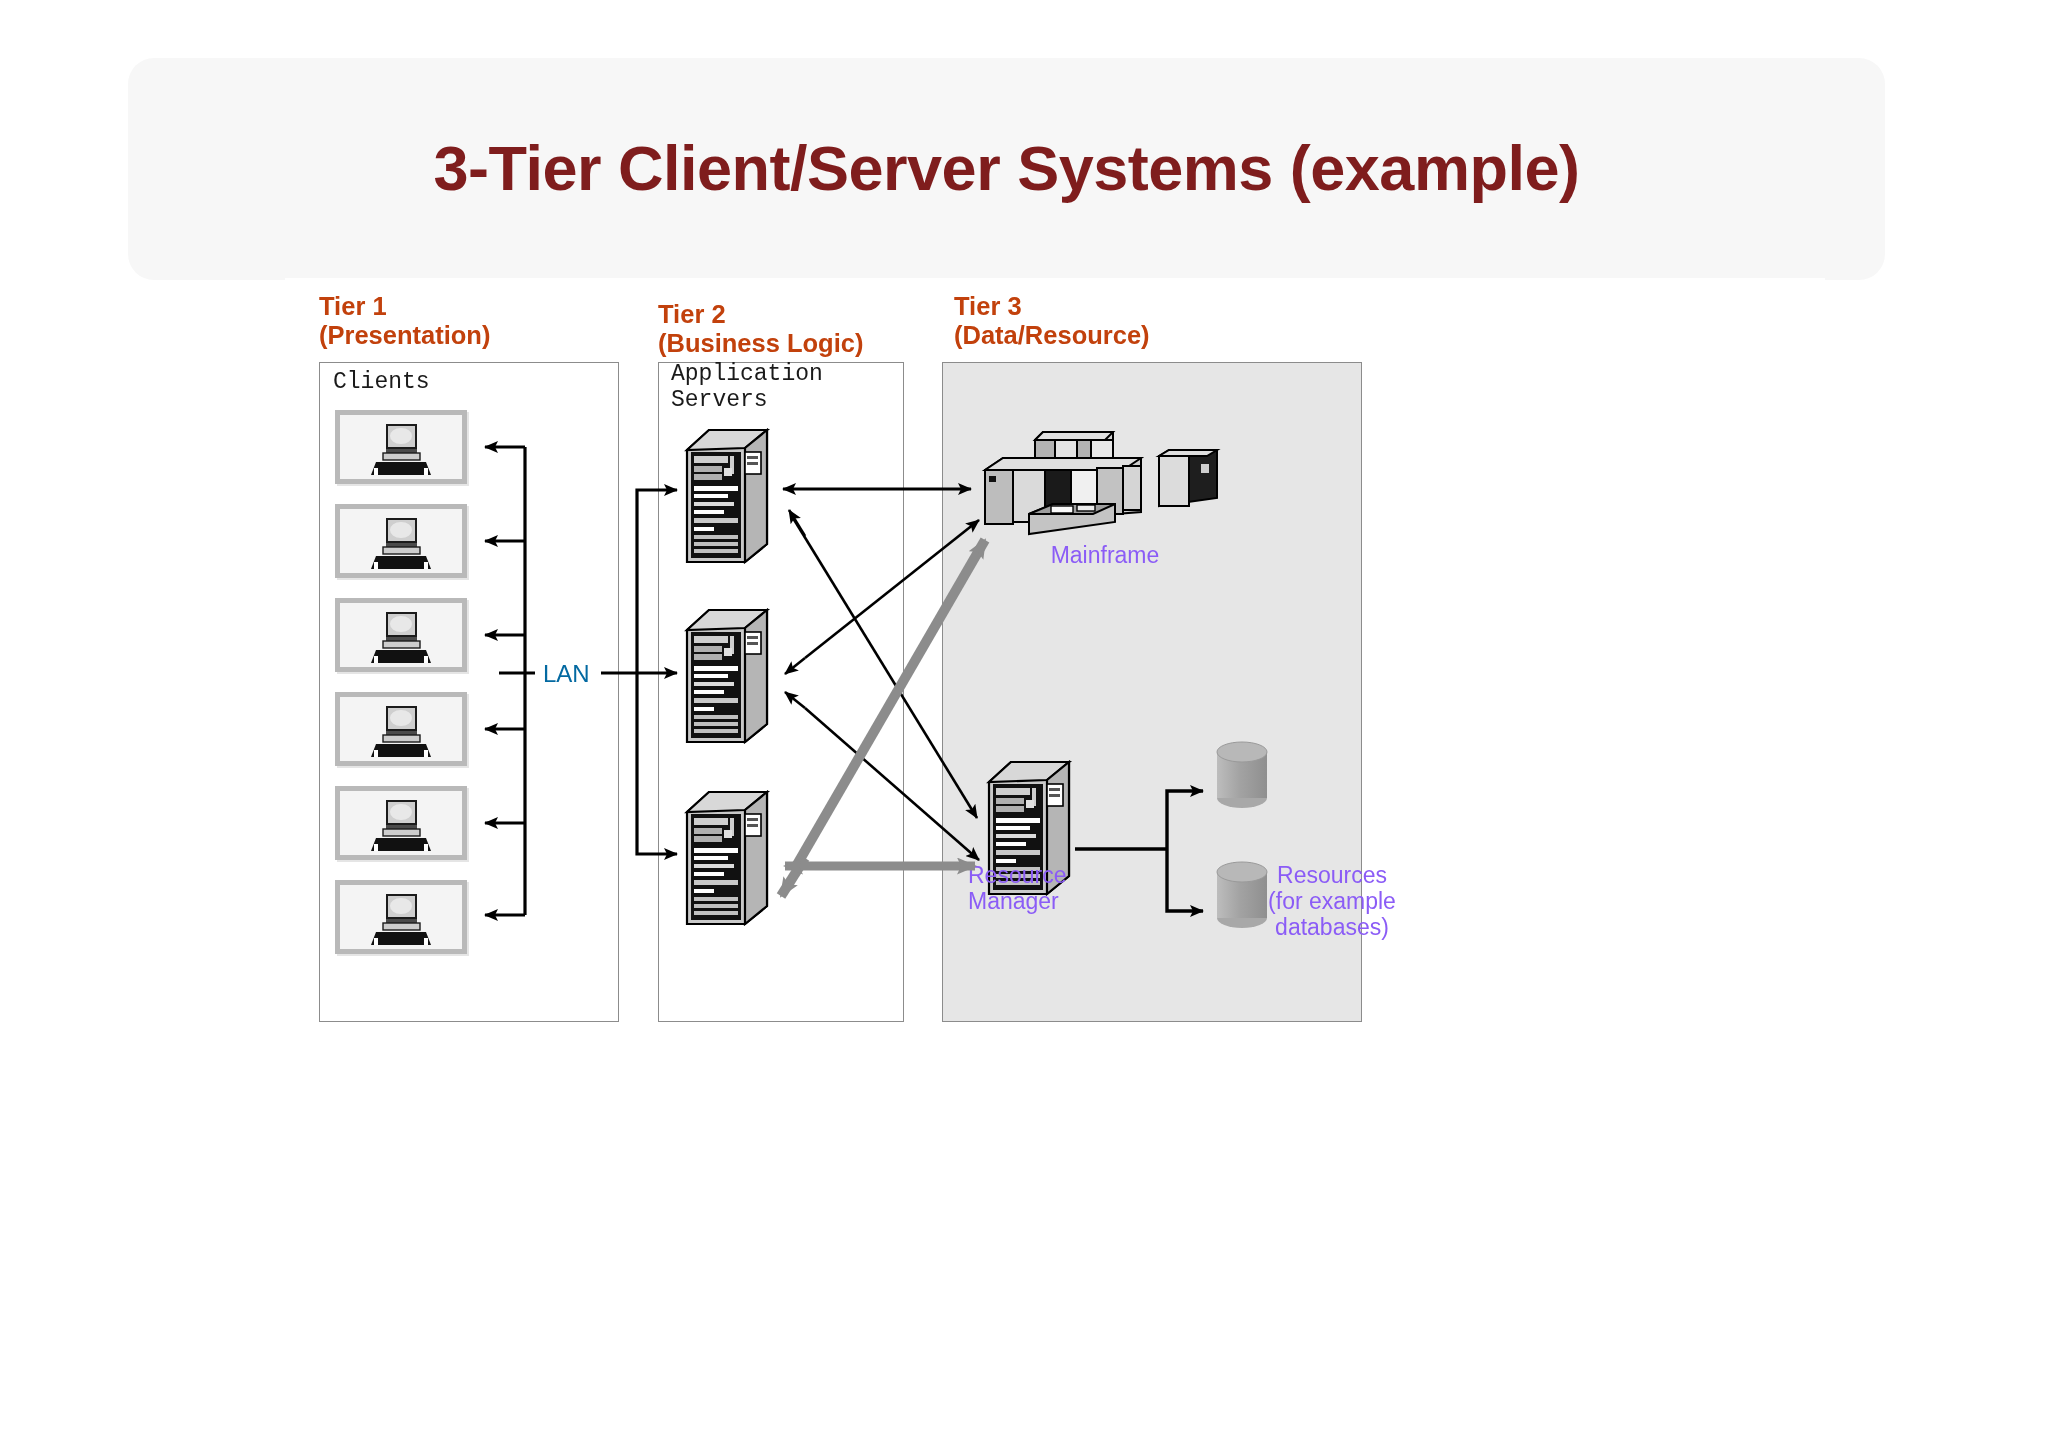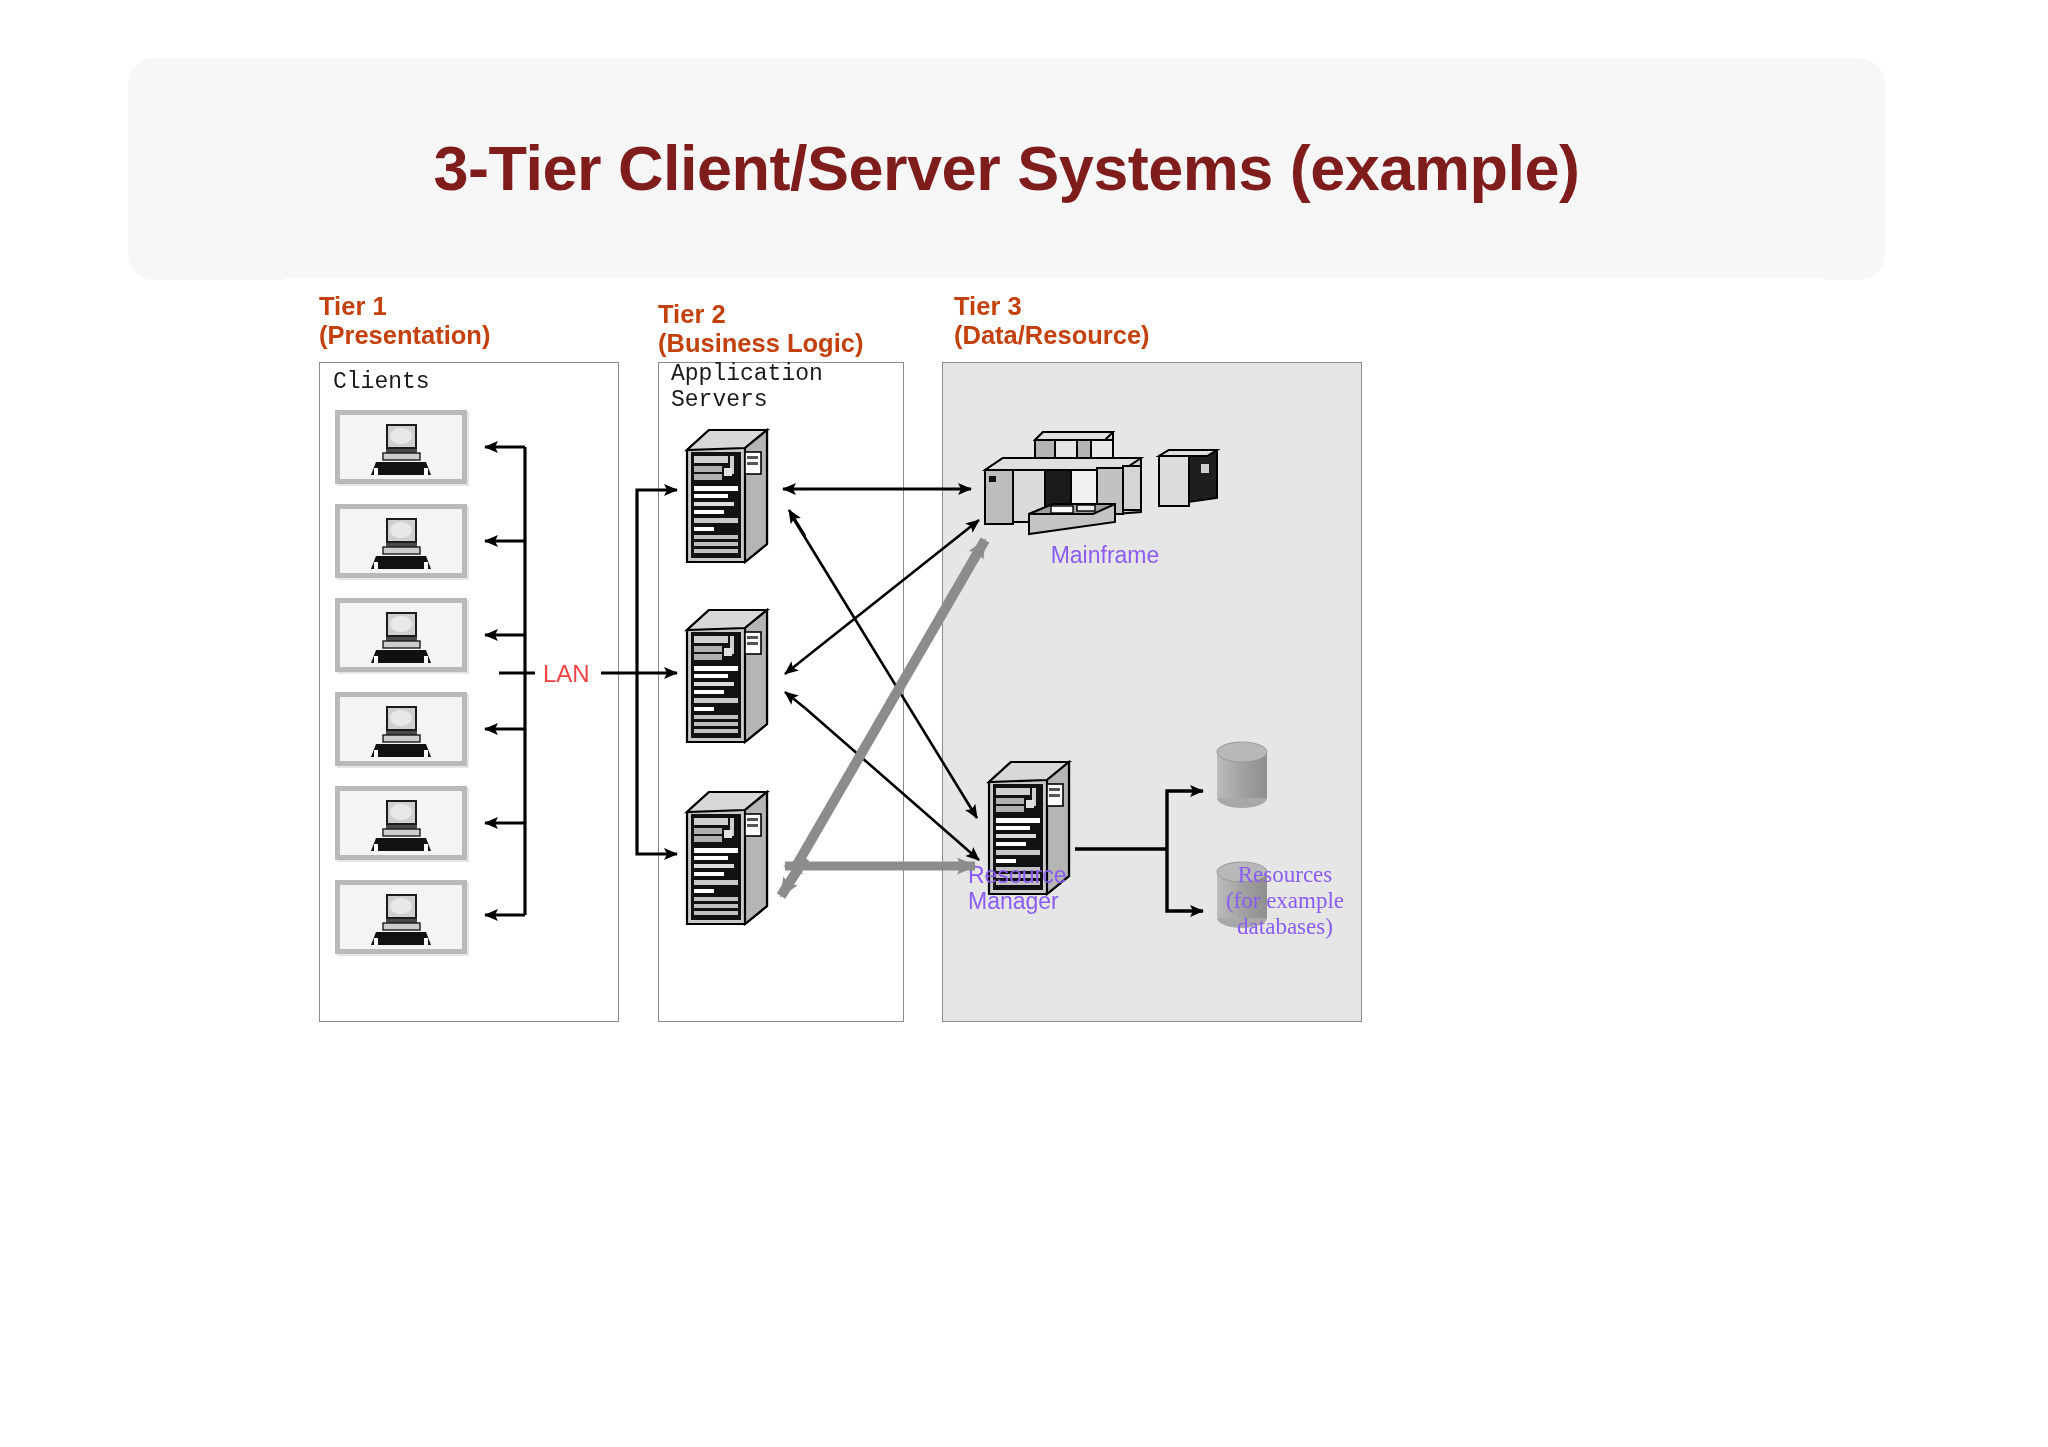--- a/index.html
+++ b/index.html
@@ -118,29 +118,29 @@
   .t3-label {
     position: absolute;
     font-size: 23px;
     color: #8b5cf6;
     line-height: 1.14;
     text-align: center;
     white-space: pre-line;
   }
   #mainframe-label { left: 700px; top: 264px; width: 240px; }
   #rm-label        { left: 683px; top: 584px; width: 180px; text-align: left; }
-  #resources-label { left: 905px; top: 584px; width: 190px; font-family: Liberation Serif, serif; }
+  #resources-label { left: 952px; top: 584px; width: 190px; }
 
   
   #lan-label {
     position: absolute;
     left: 258px;
     top: 382px;
     font-size: 24px;
-    color: #ef4444;
+    color: #0369a1;
   }
 
   svg.overlay {
     position: absolute;
     left: 0; top: 0;
     width: 1540px;
     height: 1098px;
     pointer-events: none;
   }
 </style>

